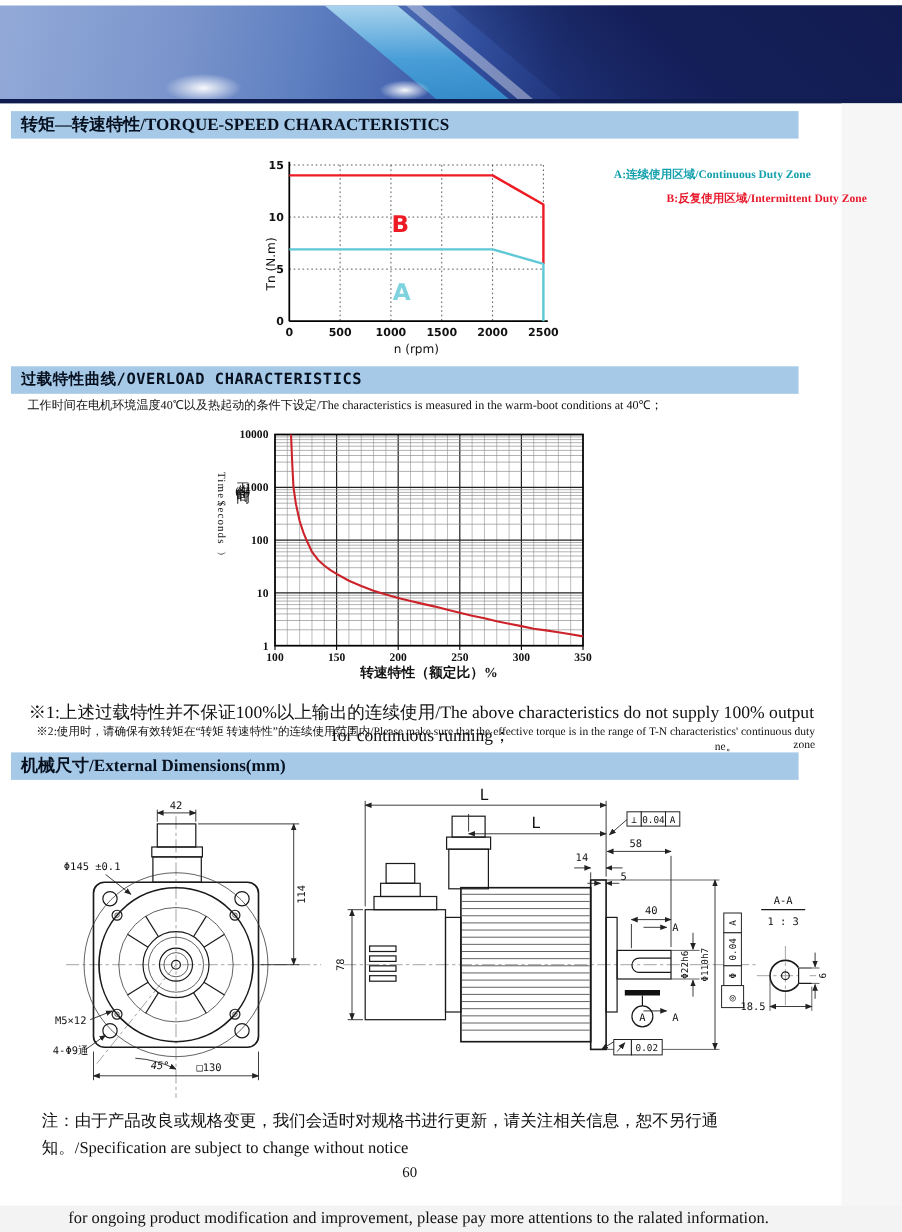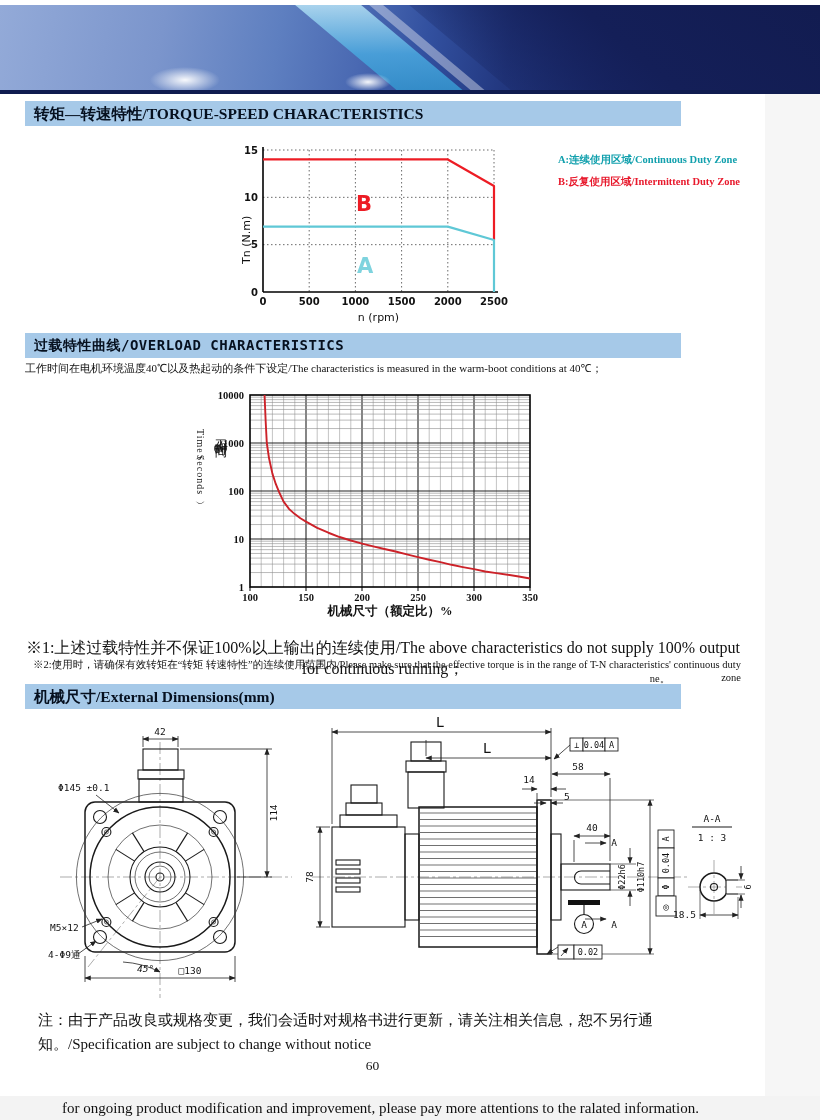--- a/index.html
+++ b/index.html
@@ -19,40 +19,40 @@
     background:linear-gradient(90deg,rgba(20,31,88,.25),#141f58 30%,#111a4c 100%);
     transform:skewX(50deg);transform-origin:top left;}
   .banner .glow1,.banner .glow2{position:absolute;width:70px;height:26px;border-radius:50%;
     background:radial-gradient(closest-side,rgba(255,255,255,.95),rgba(255,255,255,0));}
   .banner .glow1{left:150px;top:62px;}
   .banner .glow2{left:345px;top:68px;width:46px;height:18px;}
   
   .rmargin{position:absolute;right:0;top:94px;width:55px;height:1002px;background:#f6f6f6;}
   .bmargin{position:absolute;left:0;top:1096px;width:820px;height:24px;background:#f3f3f3;}
   
-  .secbar{position:absolute;left:25px;width:656px;height:25px;background:#a6c9e8;
+  .secbar{position:absolute;left:10px;width:716px;height:25px;background:#a6c9e8;
     color:#06101f;font-weight:bold;font-size:15.5px;line-height:25px;
     padding-left:9px;box-sizing:border-box;}
   .s1{top:101px;}
   .s2{top:333px;font-family:"DejaVu Sans Mono",monospace;font-size:14px;letter-spacing:.5px;}
   .s3{top:684px;}
   
   .c1wrap{position:absolute;left:230px;top:142px;width:330px;height:180px;}
   .c1wrap svg{position:absolute;left:0;top:0;}
   #ts-chart text.tick{font:bold 10px "DejaVu Sans",sans-serif;fill:#111;}
   .ylab1{position:absolute;left:10px;top:122px;transform:rotate(-90deg);transform-origin:left top;
     font-family:"DejaVu Sans",sans-serif;font-size:11px;white-space:nowrap;}
   .xlab1{position:absolute;left:33px;top:169px;width:231px;text-align:center;
     font-family:"DejaVu Sans",sans-serif;font-size:11px;}
   .zoneB{position:absolute;left:126px;top:50px;font:bold 21px "DejaVu Sans",sans-serif;color:#ed1c24;}
   .zoneA{position:absolute;left:127px;top:112px;font:bold 21px "DejaVu Sans",sans-serif;color:#7ed3de;}
   
   .legend{position:absolute;left:558px;top:149px;font-weight:bold;font-size:10.5px;line-height:22px;white-space:nowrap;}
   .leg-a{color:#12a0ad;}
-  .leg-b{color:#e8192c;}
+  .leg-b{color:#e8192c;margin-left:48px;}
   
   .subtitle{position:absolute;left:25px;top:360px;width:716px;text-align:left;font-size:11px;}
   .c2wrap{position:absolute;left:185px;top:383px;width:395px;height:252px;}
   .c2wrap svg{position:absolute;left:0;top:0;}
   #ol-chart text.tick{font:bold 10.5px "Liberation Serif",serif;fill:#111;}
   .ylab2{position:absolute;left:8px;top:46px;display:flex;gap:5px;align-items:flex-start;}
   .ylab2 .vtext-en{writing-mode:vertical-rl;font-size:10px;letter-spacing:1px;}
   .ylab2 .col{display:flex;flex-direction:column;align-items:center;gap:4px;}
   .ylab2 .vtext-cn{writing-mode:vertical-rl;font-size:12.5px;letter-spacing:2px;}
   .ylab2 .unit{font-size:11px;}
@@ -220,21 +220,21 @@
         <text x="59" y="15.5" text-anchor="end" class="tick">10000</text>
         <polyline points="79.56,12 80.68,38.53641449557347 81.8,60 84.04,75.30042060597182 87.4,90.63706387115553 90.75999999999999,100.98585428744457 94.12,109.0692669461353 98.6,118.64873998158511 104.2,126.08403406090078 109.80000000000001,131.1113308858614 115.4,135.2945393203686 121,138.63706387115553 132.2,144.93845177384287 143.4,149.7439791122397 154.60000000000002,154.0131511124052 165.8,157.51281846941112 177,160.6516806243867 188.2,163.43529407931567 199.4,165.96519890408382 210.6,168.46259090427628 221.8,171.30042060597182 233,174.08403406090076 244.20000000000002,176.72631724478424 255.4,179.1113308858614 266.6,181.8048961008501 277.8,184.08127929740073 289,186.18874261095667 300.2,188.53347385277186 311.4,190.07833865459912 322.6,191.74691975504132 333.8,193.5607706777325 345,195.5476195653273" fill="none" stroke="#cc2229" stroke-width="1.9" stroke-linejoin="round"></polyline>
       </svg>
     <div class="ylab2">
       <span class="vtext-en">Time（Seconds）</span>
       <span class="col">
         <span class="vtext-cn">工作时间</span>
         <span class="unit">(S)</span>
       </span>
     </div>
-    <div class="xlab2cn">机械尺寸（额定比）%</div>
+    <div class="xlab2cn">转速特性（额定比）%</div>
   </div>
 
   <div class="note1">※1:上述过载特性并不保证100%以上输出的连续使用/The above characteristics do not supply 100% output for continuous running；</div>
   <div class="note2">※2:使用时，请确保有效转矩在“转矩 转速特性”的连续使用范围内/Please make sure that the effective torque is in the range of T-N characteristics' continuous duty zone</div>
   <div class="note2b">ne。</div>
 
   <div class="secbar s3">
     <span>机械尺寸/External Dimensions(mm)</span>
   </div>
 

